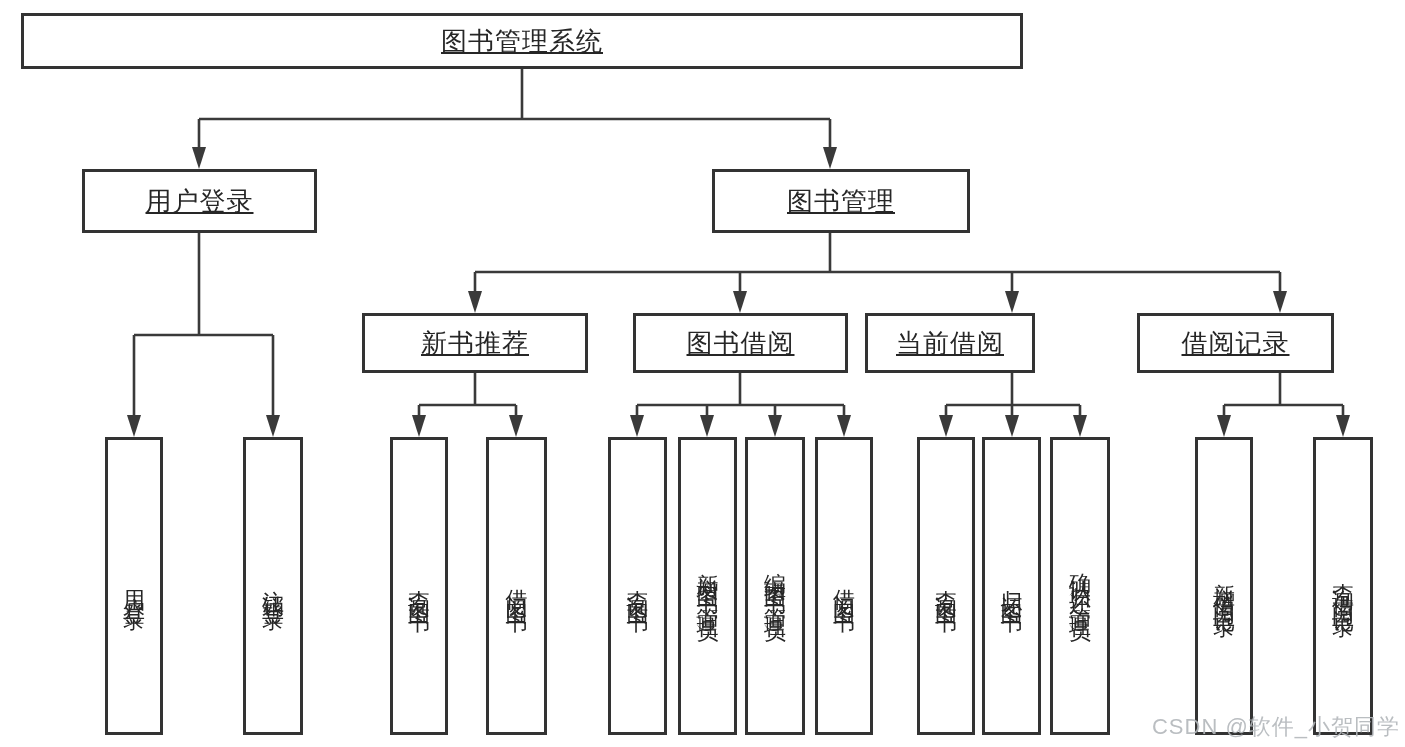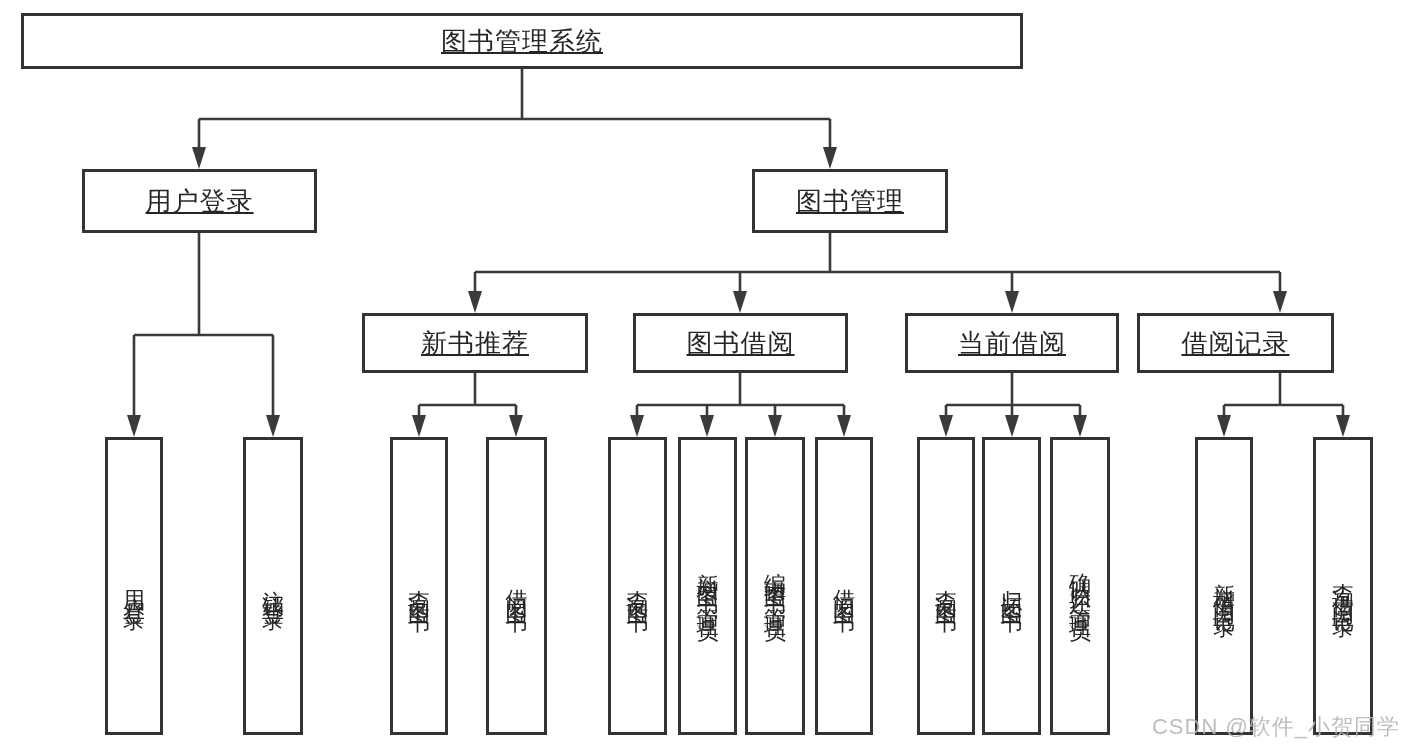--- a/index.html
+++ b/index.html
@@ -82,31 +82,31 @@
     </g>
   </svg>
 
   <div class="box h root" style="left:21px;top:13px;width:1002px;height:56px">
     <span>图书管理系统</span>
   </div>
 
   <div class="box h" style="left:82px;top:169px;width:235px;height:64px">
     <span>用户登录</span>
   </div>
-  <div class="box h" style="left:752px;top:169px;width:196px;height:64px">
+  <div class="box h" style="left:712px;top:169px;width:258px;height:64px">
     <span>图书管理</span>
   </div>
 
   <div class="box h" style="left:633px;top:313px;width:215px;height:60px">
     <span>图书借阅</span>
   </div>
   <div class="box h" style="left:362px;top:313px;width:226px;height:60px">
     <span>新书推荐</span>
   </div>
-  <div class="box h" style="left:905px;top:313px;width:214px;height:60px">
+  <div class="box h" style="left:865px;top:313px;width:170px;height:60px">
     <span>当前借阅</span>
   </div>
   <div class="box h" style="left:1137px;top:313px;width:197px;height:60px">
     <span>借阅记录</span>
   </div>
 
   <div class="box v" style="left:105px;width:58px">
     <span>用户登录</span>
   </div>
   <div class="box v" style="left:243px;width:60px">

